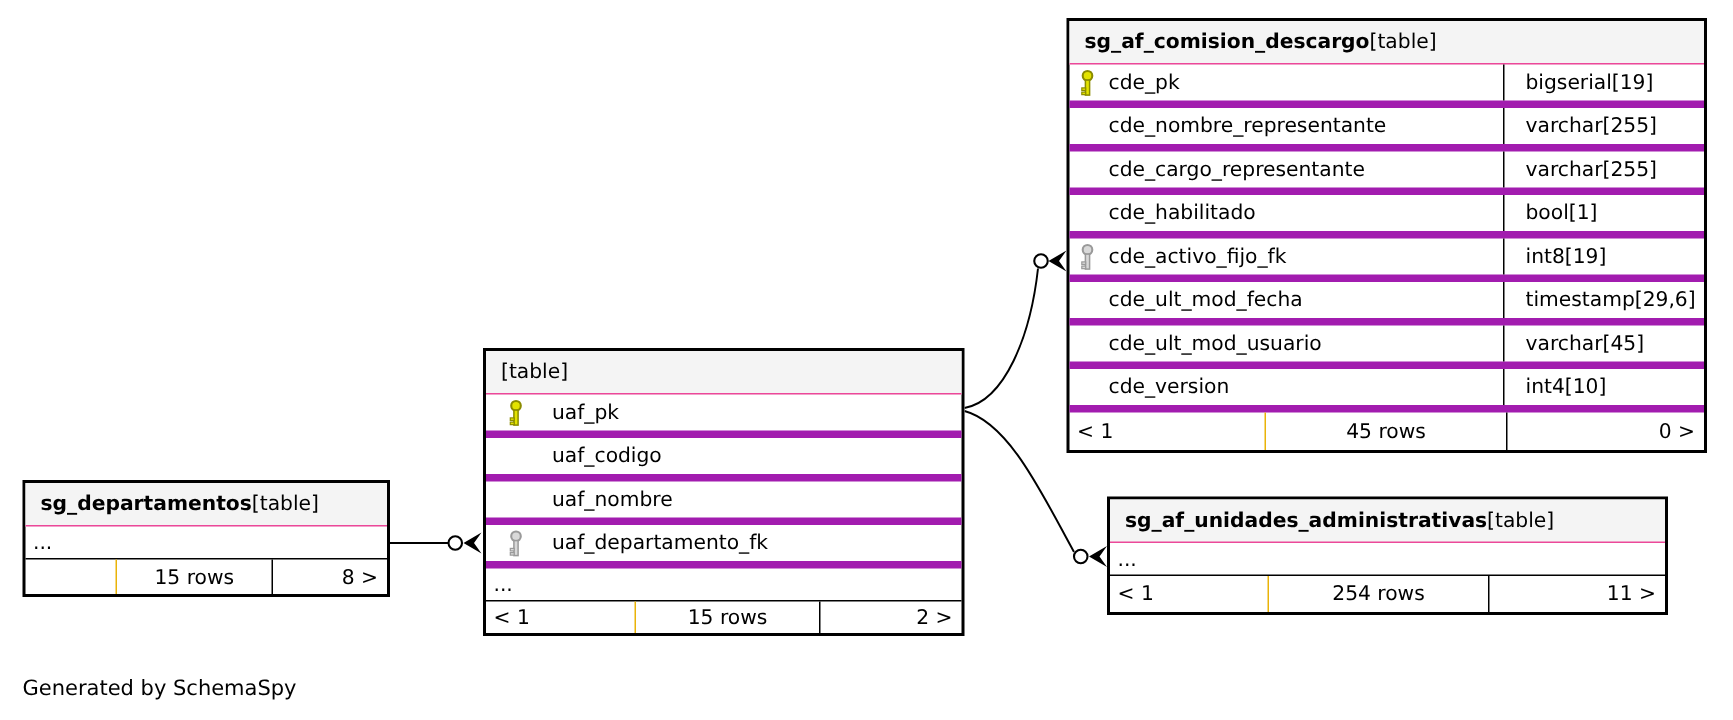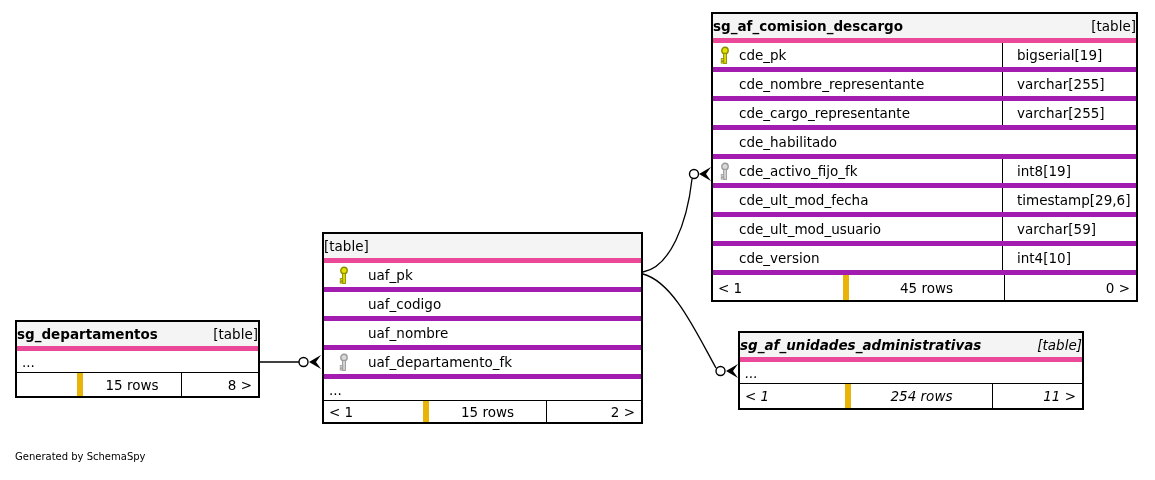--- a/index.html
+++ b/index.html
@@ -10,58 +10,58 @@
     font-size:13.5px; color:#000;
   }
   svg.connectors { position:absolute; left:0; top:0; width:1155px; height:480px; }
 
   .tbl {
     position:absolute; background:#fff; border:2px solid #000;
     display:flex; flex-direction:column;
   }
   .tbl-header {
     height:29px; flex:none; display:flex; align-items:center;
-    justify-content:space-between; background:#f4f4f4;
-    border-bottom:5px solid #ec4899; padding:0 0;
+    background:#f4f4f4;
+    border-bottom:1px solid #ec4899; padding:0 10px;
   }
   .tname { font-weight:bold; }
   .ttag  { font-weight:normal; }
   .row {
     height:29px; flex:none; display:flex; align-items:center;
     border-bottom:5px solid #a21caf;
   }
   .icon-cell { width:13px; margin-left:6px; flex:none; display:flex; align-items:center; }
   .name-cell { flex:1; padding-left:7px; white-space:nowrap; overflow:hidden; }
   .type-cell {
     width:134px; flex:none; align-self:stretch; display:flex; align-items:center;
     border-left:1px solid #000; padding-left:14px; white-space:nowrap;
   }
   .ellipsis-row {
     height:22px; flex:none; display:flex; align-items:center;
     border-bottom:1px solid #000; padding-left:5px;
   }
   .tbl-footer { flex:1; display:flex; align-items:stretch; }
   .fcell { display:flex; align-items:center; white-space:nowrap; }
   .fprev { padding-left:5px; }
-  .frows { justify-content:center; border-left:6px solid #eab308; border-right:1px solid #000;text-align:center; }
+  .frows { justify-content:center; border-left:1px solid #eab308; border-right:1px solid #000;text-align:center; }
   .fnext { flex:1; justify-content:flex-end; padding-right:6px; }
 
   
   #t-dep      { left:15px;  top:320px; width:245px; height:78px; }
   #t-dep .fprev  { width:60px; }  #t-dep .frows  { width:105px; }
   #t-uaf      { left:322px; top:232px; width:321px; height:192px; }
   #t-uaf .fprev  { width:99px; }  #t-uaf .frows  { width:124px; }
   #t-uaf .icon-cell { margin-left:14px; }
   #t-uaf .name-cell { padding-left:17px; }
   #t-com      { left:711px; top:12px;  width:427px; height:290px; }
   #t-com .fprev  { width:130px; } #t-com .frows  { width:162px; }
-  #t-adm      { left:738px; top:331px; width:346px; height:79px;font-style:italic; }
+  #t-adm      { left:738px; top:331px; width:374px; height:79px; }
   #t-adm .fprev  { width:105px; } #t-adm .frows  { width:148px; }
 
-  .caption { position:absolute; left:15px; top:451px; font-size:10px; }
+  .caption { position:absolute; left:15px; top:451px; font-size:14px; }
 </style>
 </head>
 <body>
 
 <div style="position:absolute; inset:0;">
 
   <svg class="connectors">
 
     <path d="M 260 362 L 299 362" fill="none" stroke="#000" stroke-width="1.3"></path>
     <circle cx="303.5" cy="362" r="4.5" fill="#fff" stroke="#000" stroke-width="1.4"></circle>
@@ -99,20 +99,21 @@
       <span class="type-cell">varchar[255]</span>
     </div>
     <div class="row">
       <span class="icon-cell"></span>
       <span class="name-cell">cde_cargo_representante</span>
       <span class="type-cell">varchar[255]</span>
     </div>
     <div class="row">
       <span class="icon-cell"></span>
       <span class="name-cell">cde_habilitado</span>
+      <span class="type-cell">bool[1]</span>
     </div>
     <div class="row">
       <span class="icon-cell">
         <svg width="12" height="19" viewBox="0 0 12 19">
             <circle cx="6" cy="4.5" r="3.2" fill="#d9d9d9" stroke="#9a9a9a" stroke-width="1.4"></circle>
             <rect x="4.6" y="7.4" width="2.8" height="10" fill="#d9d9d9" stroke="#9a9a9a" stroke-width="1"></rect>
             <rect x="2.2" y="12.6" width="2.6" height="1.7" fill="#d9d9d9" stroke="#9a9a9a" stroke-width="0.8"></rect>
             <rect x="2.2" y="15.4" width="2.6" height="1.7" fill="#d9d9d9" stroke="#9a9a9a" stroke-width="0.8"></rect>
           </svg>
       </span>
@@ -120,21 +121,21 @@
       <span class="type-cell">int8[19]</span>
     </div>
     <div class="row">
       <span class="icon-cell"></span>
       <span class="name-cell">cde_ult_mod_fecha</span>
       <span class="type-cell">timestamp[29,6]</span>
     </div>
     <div class="row">
       <span class="icon-cell"></span>
       <span class="name-cell">cde_ult_mod_usuario</span>
-      <span class="type-cell">varchar[59]</span>
+      <span class="type-cell">varchar[45]</span>
     </div>
     <div class="row">
       <span class="icon-cell"></span>
       <span class="name-cell">cde_version</span>
       <span class="type-cell">int4[10]</span>
     </div>
     <div class="tbl-footer">
       <span class="fcell fprev">&lt; 1</span>
       <span class="fcell frows">45 rows</span>
       <span class="fcell fnext">0 &gt;</span>

